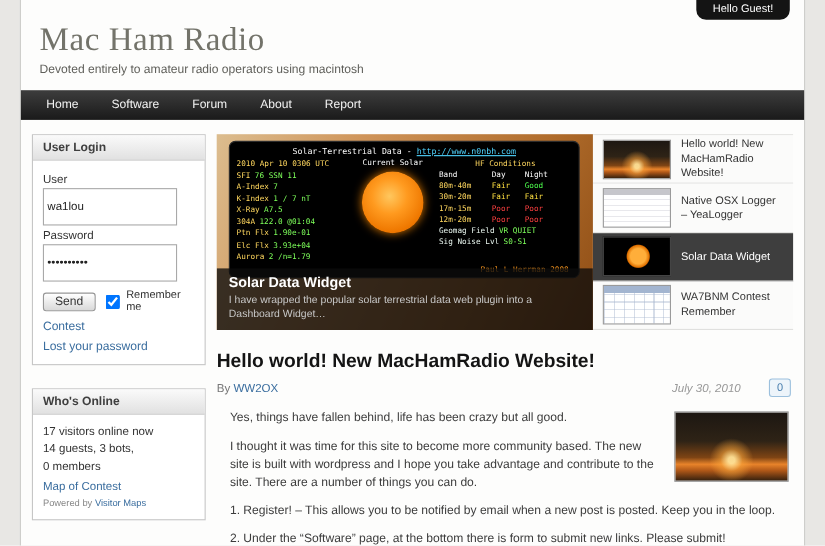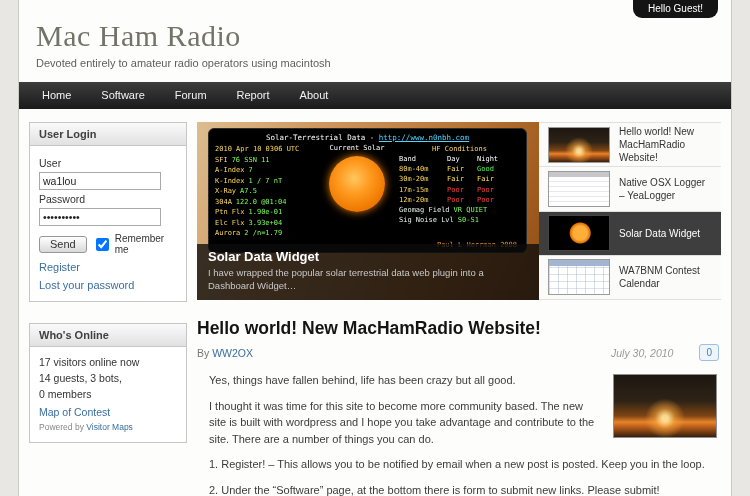--- a/index.html
+++ b/index.html
@@ -42,21 +42,21 @@
   
   .side-box { border:1px solid #c6c6c6; background:#fff; margin-bottom:21px; }
   .side-box-header {
     background:linear-gradient(#fafafa,#e1e1e1);
     border-bottom:1px solid #c6c6c6;
     font-size:11px; font-weight:bold; color:#3f3f3f; padding:5px 9px;
   }
   .side-box-body { padding:8px 9px 10px; }
   .field-label { font-size:10.5px; color:#333; margin:3px 0 2px; }
   .text-input {
-    width:122px; height:18px; font-size:10.5px; padding:1px 3px;
+    width:122px; height:18px; font-size:10.5px; padding:16px 3px;
     border:1px solid #a9a9a9; background:#fff; color:#222;
     font-family:"Liberation Sans", sans-serif;
   }
   .send-row { display:flex; align-items:center; gap:5px; margin-top:7px; }
   .send-btn {
     font-size:11px; color:#333; padding:1px 10px 2px;
     background:linear-gradient(#ffffff,#d9d9d9);
     border:1px solid #979797; border-radius:3px; cursor:pointer;
     font-family:"Liberation Sans", sans-serif;
   }
@@ -171,42 +171,42 @@
 
   <div class="site-header">
     <div class="site-title">Mac Ham Radio</div>
     <div class="site-tagline">Devoted entirely to amateur radio operators using macintosh</div>
   </div>
 
   <div class="nav">
     <div class="nav-item">Home</div>
     <div class="nav-item">Software</div>
     <div class="nav-item">Forum</div>
+    <div class="nav-item">About</div>
     <div class="nav-item">Report</div>
-    <div class="nav-item">About</div>
   </div>
 
   <div class="content">
     <div class="sidebar">
 
       <div class="side-box">
         <div class="side-box-header">User Login</div>
         <div class="side-box-body">
           <div class="field-label">User</div>
           <input class="text-input" type="text" value="wa1lou" style="">
           <div class="field-label">Password</div>
           <input class="text-input" type="text" value="••••••••••" style="">
           <div class="send-row">
             <button class="send-btn">Send</button>
             <label class="remember">
               <input type="checkbox" checked="" style="">
               <span>Remember me</span>
             </label>
           </div>
-          <a class="side-link">Register</a>
+          <a class="side-link">Contest</a>
           <a class="side-link">Lost your password</a>
         </div>
       </div>
 
       <div class="side-box">
         <div class="side-box-header">Who's Online</div>
         <div class="side-box-body">
           <div class="wo-line">17 visitors online now</div>
           <div class="wo-line">14 guests, 3 bots,</div>
           <div class="wo-line">0 members</div>
@@ -295,21 +295,21 @@
           <div class="thumb-row">
             <div class="thumb-img tn-logger"></div>
             <div class="thumb-label">Native OSX Logger – YeaLogger</div>
           </div>
           <div class="thumb-row active">
             <div class="thumb-img tn-solar"></div>
             <div class="thumb-label">Solar Data Widget</div>
           </div>
           <div class="thumb-row">
             <div class="thumb-img tn-calendar"></div>
-            <div class="thumb-label">WA7BNM Contest Calendar</div>
+            <div class="thumb-label">WA7BNM Contest Remember</div>
           </div>
         </div>
       </div>
 
       <div class="article">
         <h1 class="post-title">Hello world! New MacHamRadio Website!</h1>
         <div class="byline-row">
           <div class="byline">
             <span>By </span><a>WW2OX</a>
           </div>

